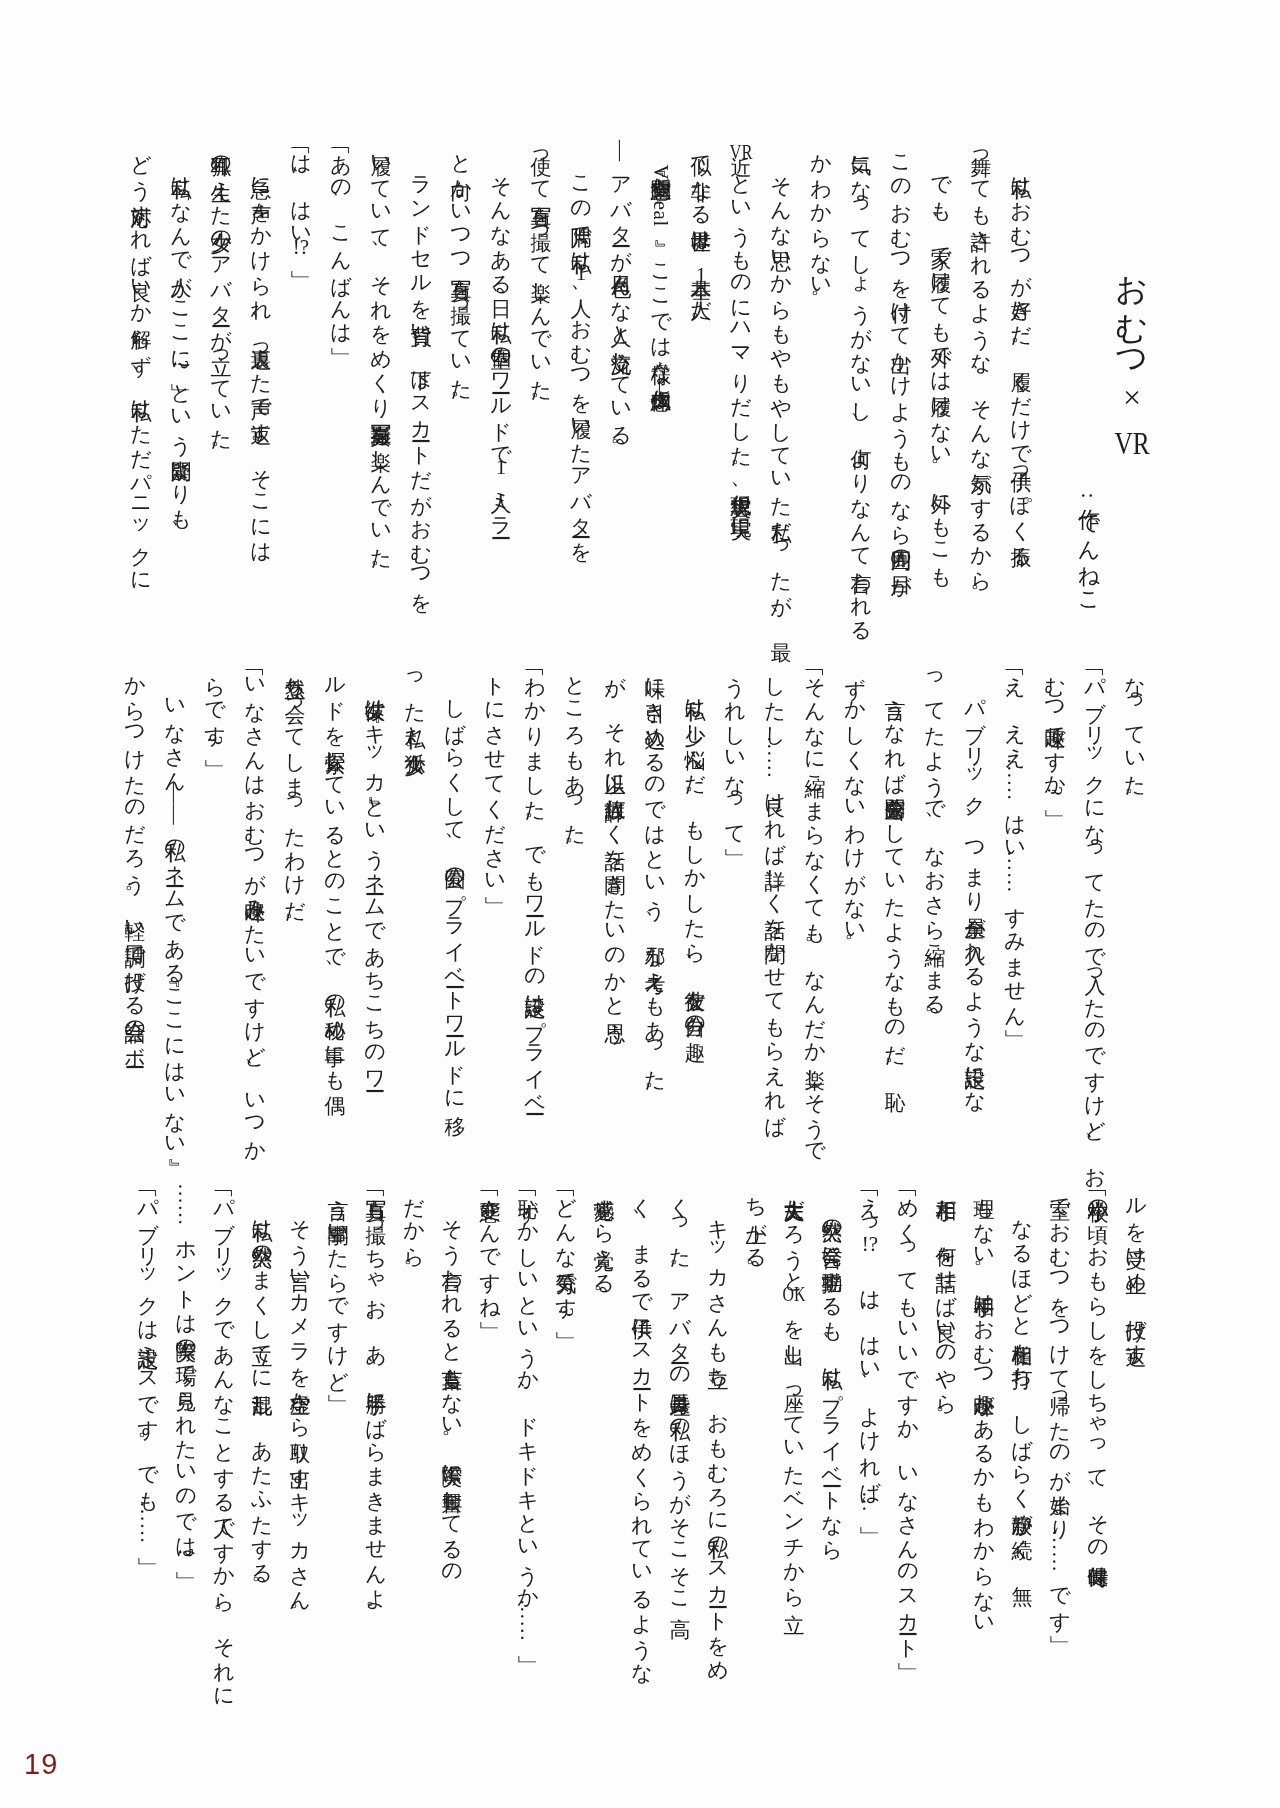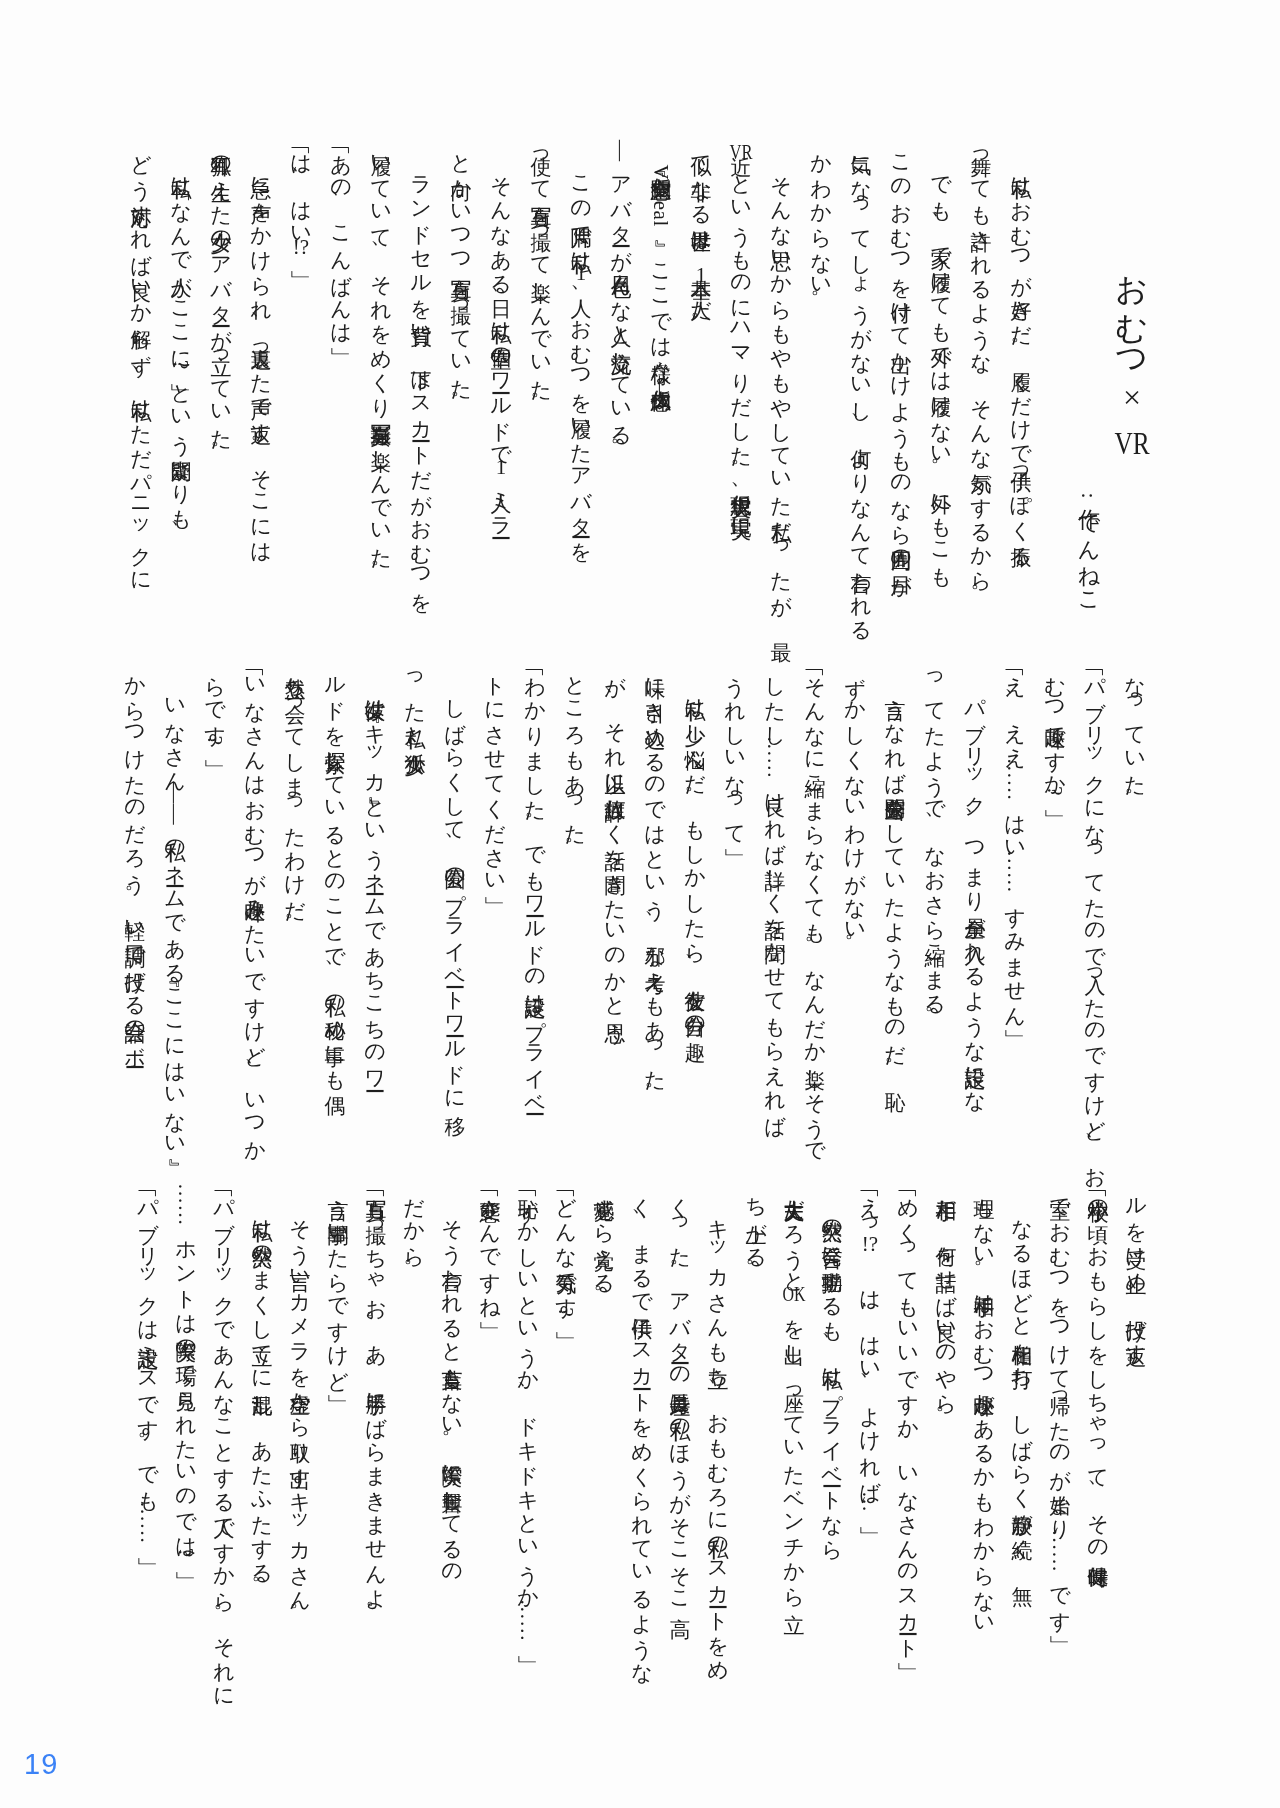--- a/index.html
+++ b/index.html
@@ -35,21 +35,21 @@
     line-height:40px;
     padding-top:352px;
     margin-left:28px;
   }
   .tcu{text-combine-upright:all;-webkit-text-combine:horizontal;}
   .page-number{
     position:absolute;
     left:24px;top:1748px;
     font-family:"Liberation Sans","DejaVu Sans",sans-serif;
     font-size:29px;
-    color:#3b82f6;
+    color:#7f1d1d;
     letter-spacing:1px;
   }
 </style>
 </head>
 <body>
 
 <div class="page">
 
   <div class="band" id="band1">
     <div class="col title-col">おむつ × <span class="tcu">VR</span></div>

